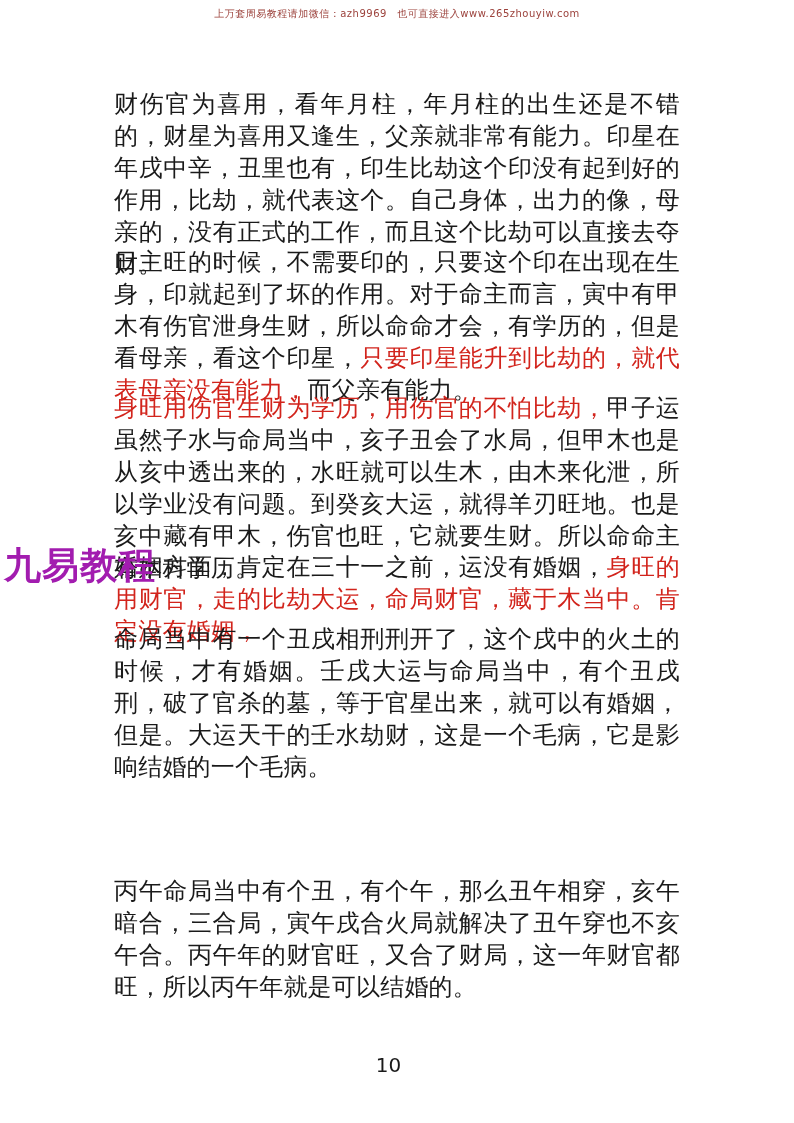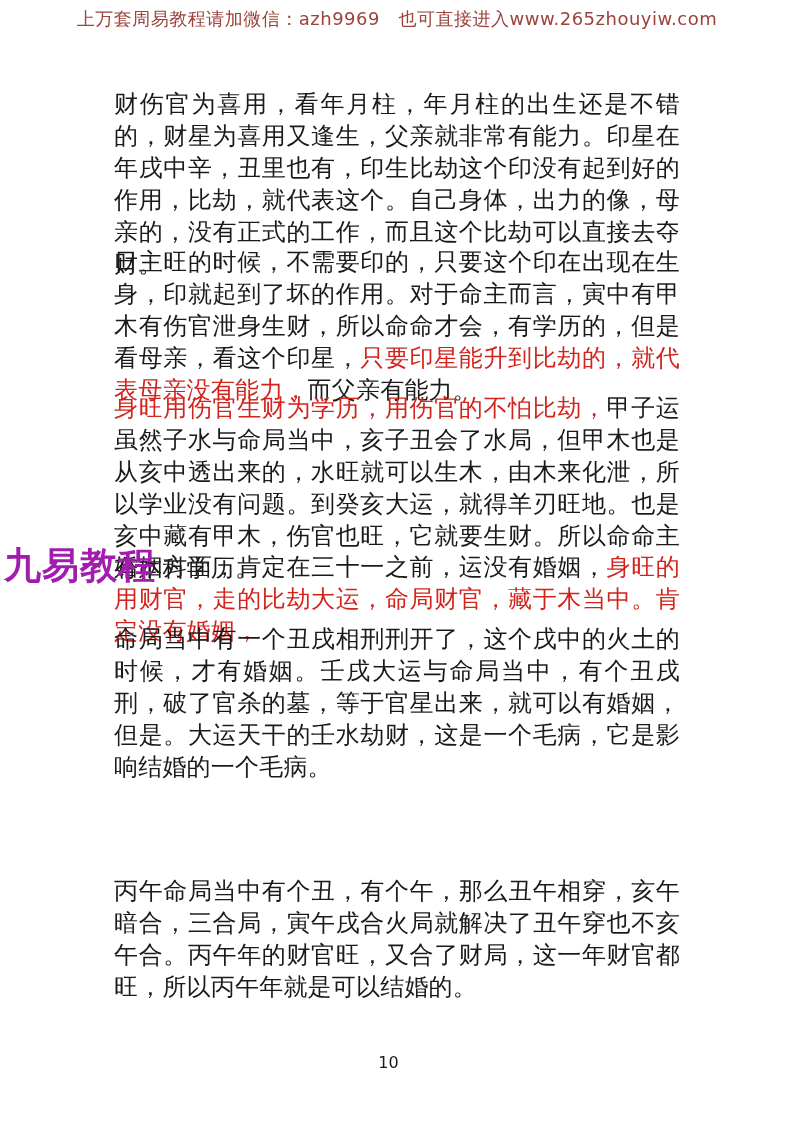--- a/index.html
+++ b/index.html
@@ -14,21 +14,21 @@
     background: #ffffff;
     font-family: "DejaVu Sans", sans-serif;
     overflow: hidden;
   }
   .header-line {
     position: absolute;
     top: 7px;
     left: 0;
     width: 794px;
     text-align: center;
-    font-size: 18px;
+    font-size: 10px;
     letter-spacing: 0.5px;
     color: #9c423c;
     white-space: nowrap;
   }
   .para {
     position: absolute;
     left: 114px;
     width: 566px;
     margin: 0;
     font-size: 24px;
@@ -49,21 +49,21 @@
     letter-spacing: 1px;
     z-index: 5;
     white-space: nowrap;
   }
   .page-number {
     position: absolute;
     top: 1053px;
     left: 0;
     width: 777px;
     text-align: center;
-    font-size: 16px;
+    font-size: 20px;
     color: #1a1a1a;
   }
   .p1 { top: 88px; }
   .p2 { top: 246px; }
   .p3 { top: 392px; font-family: Liberation Serif, serif; }
   .p4 { top: 551px; }
   .p5 { top: 623px; }
   .p6 { top: 801px; }
   .p7 { top: 875px; }
 </style>

